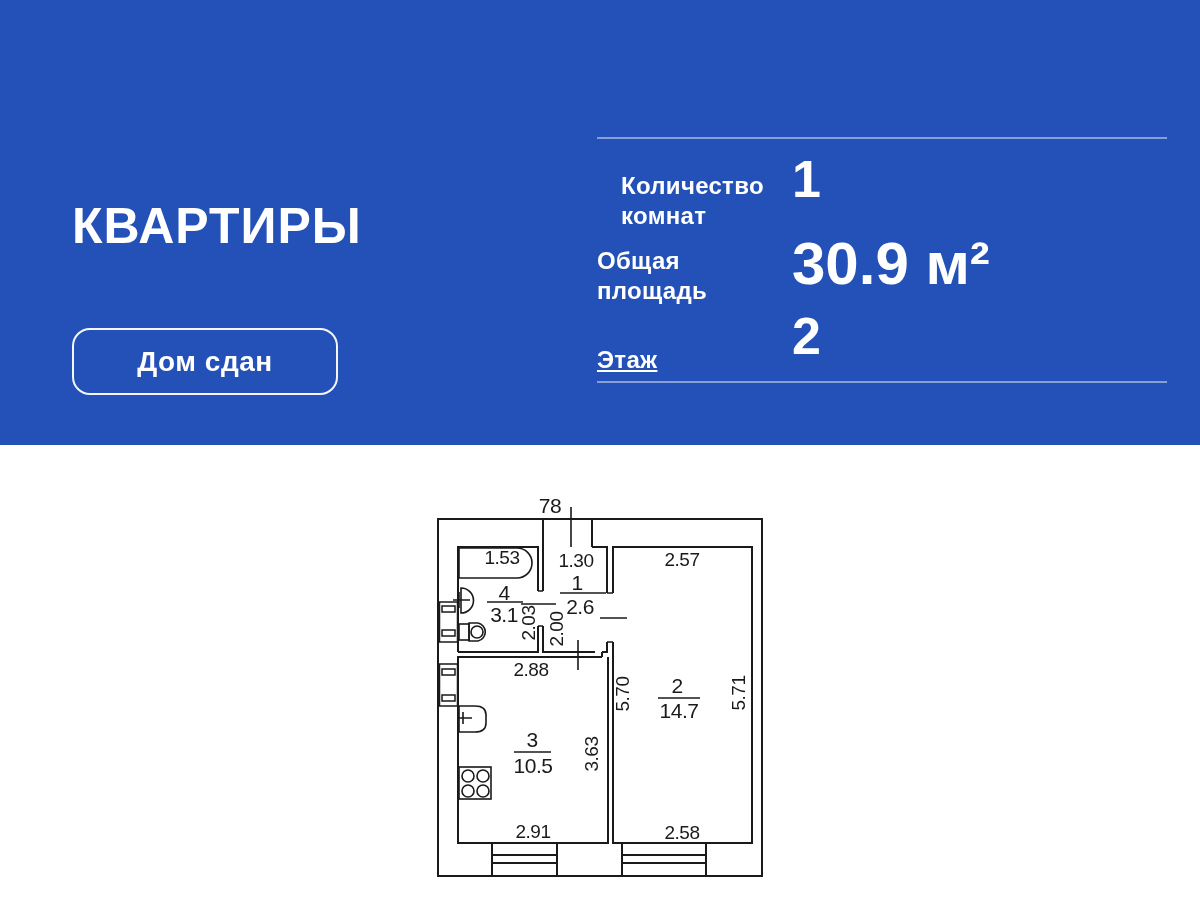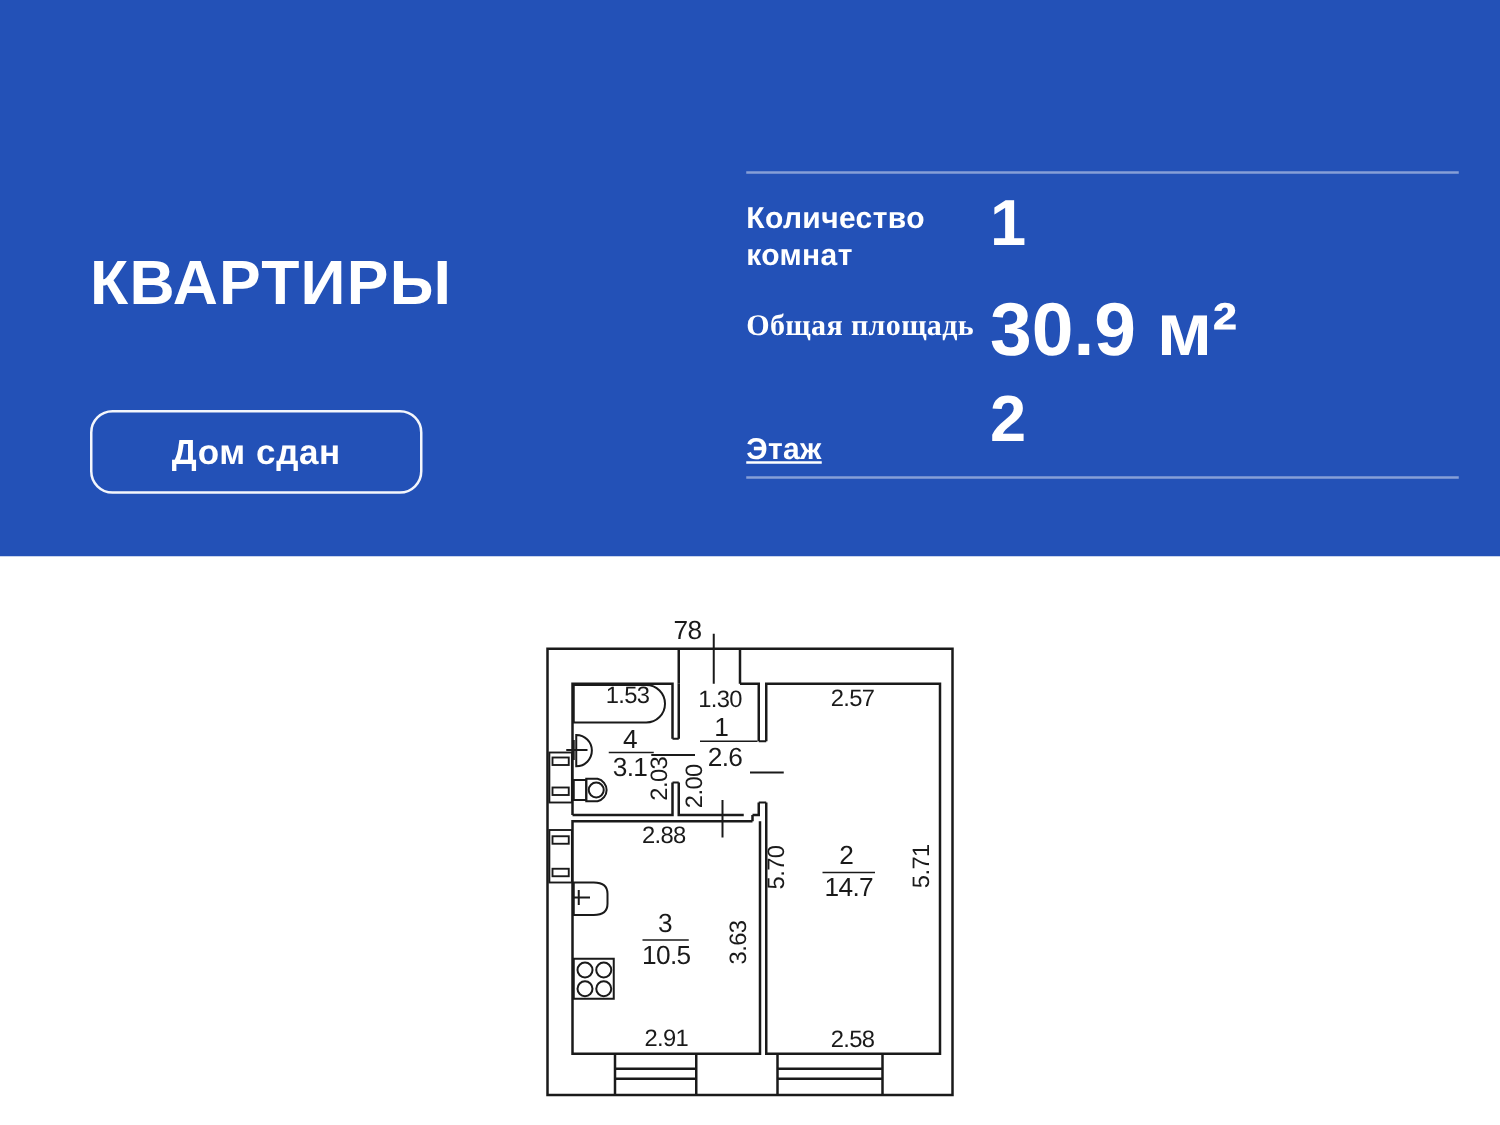--- a/index.html
+++ b/index.html
@@ -13,21 +13,21 @@
          border-radius:18px;box-sizing:border-box;display:flex;align-items:center;justify-content:center;
          color:#fff;font-size:28px;font-weight:700;letter-spacing:.5px;cursor:pointer;}
   .stats{position:absolute;left:597px;top:137px;width:570px;height:242px;
          border-top:2px solid rgba(255,255,255,.45);border-bottom:2px solid rgba(255,255,255,.45);}
   .stat-label{position:absolute;left:0;width:185px;color:#fff;font-size:24px;font-weight:700;
               line-height:30px;letter-spacing:.3px;}
   .stat-value{position:absolute;left:195px;color:#fff;font-weight:700;line-height:1;}
   .v1{top:14px;font-size:52px;}
   .v2{top:95px;font-size:60px;text-align:center;}
   .v3{top:171px;font-size:52px;}
-  .l1{top:21px;} .l2{top:107px;font-family:Liberation Serif, serif;} .l3{top:206px;text-decoration:underline;}
+  .l1{top:32px;margin-left:24px;} .l2{top:107px;} .l3{top:206px;text-decoration:underline;}
   
   .plan{position:absolute;left:428px;top:490px;width:350px;height:395px;}
   .plan text{font-family:"Liberation Sans",sans-serif;fill:#1a1a1a;letter-spacing:-0.5px;}
   .dim{font-size:19px;}
   .dim-big{font-size:21px;}
   .room{font-size:21px;}
 </style>
 </head>
 <body>
 

